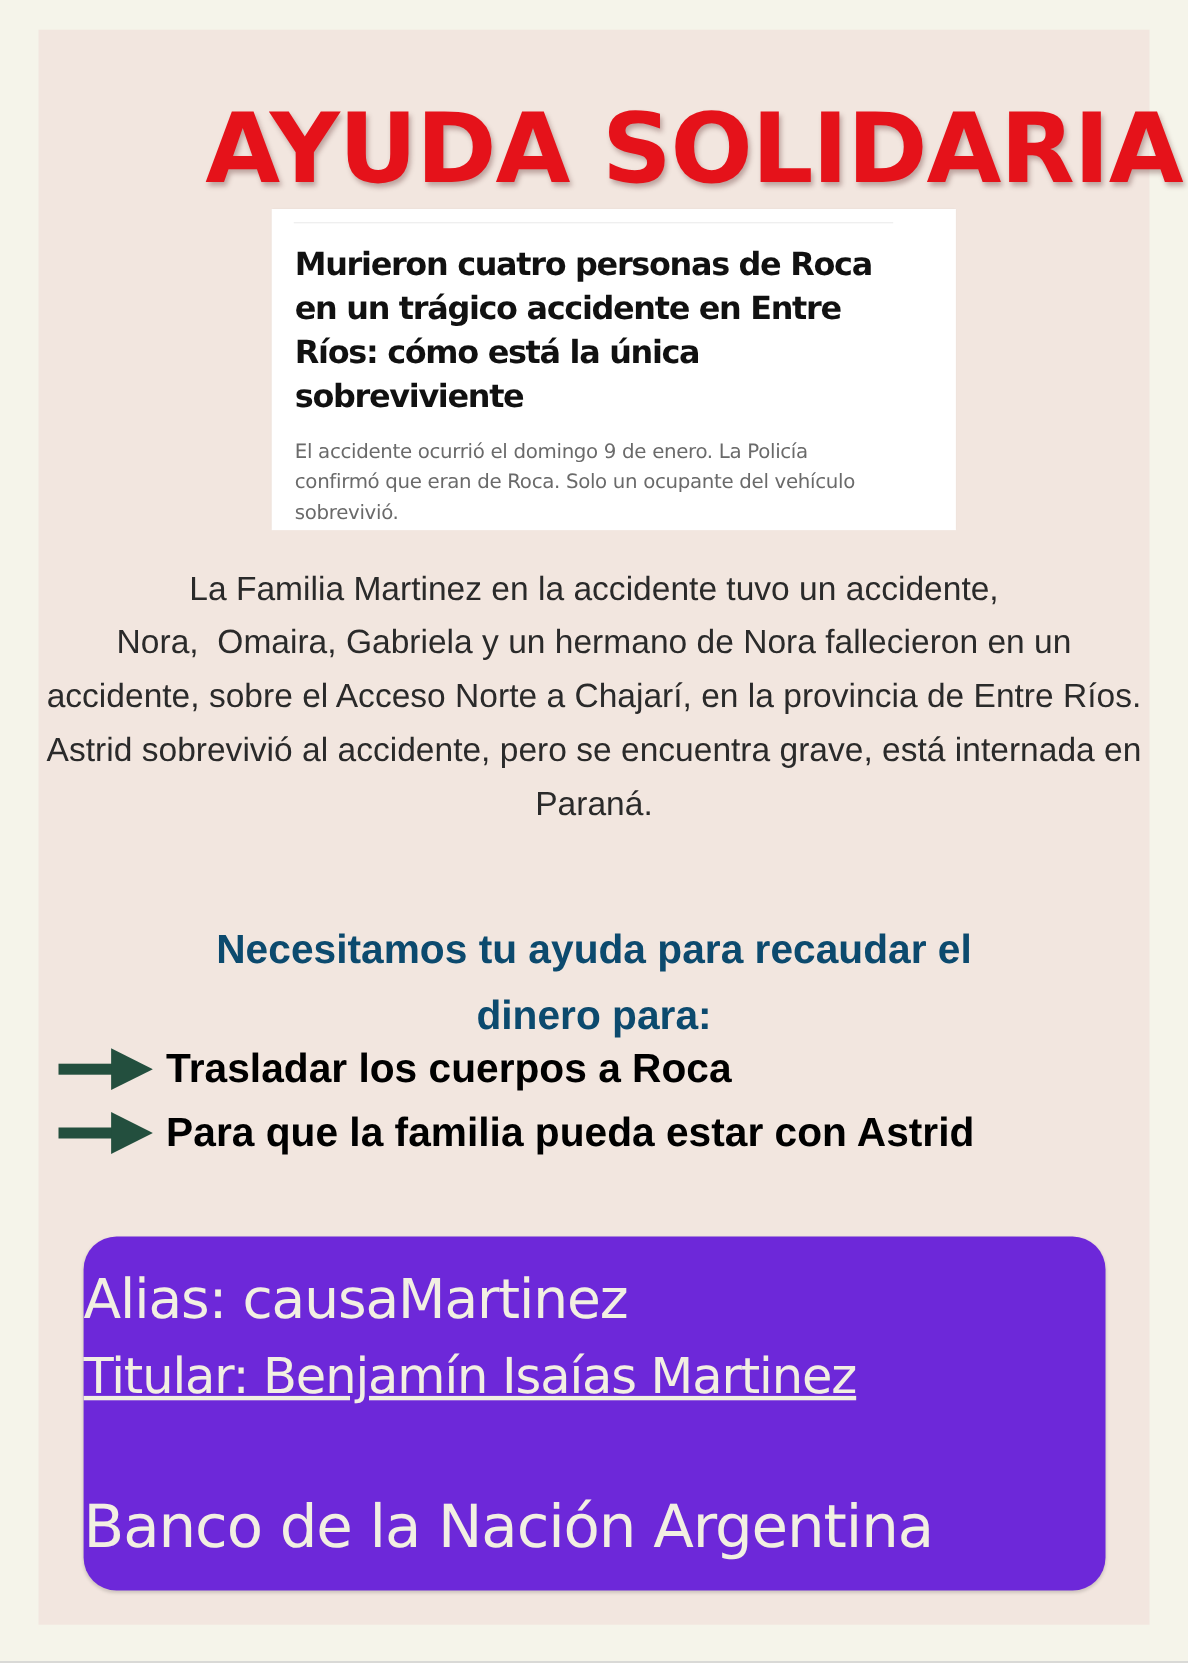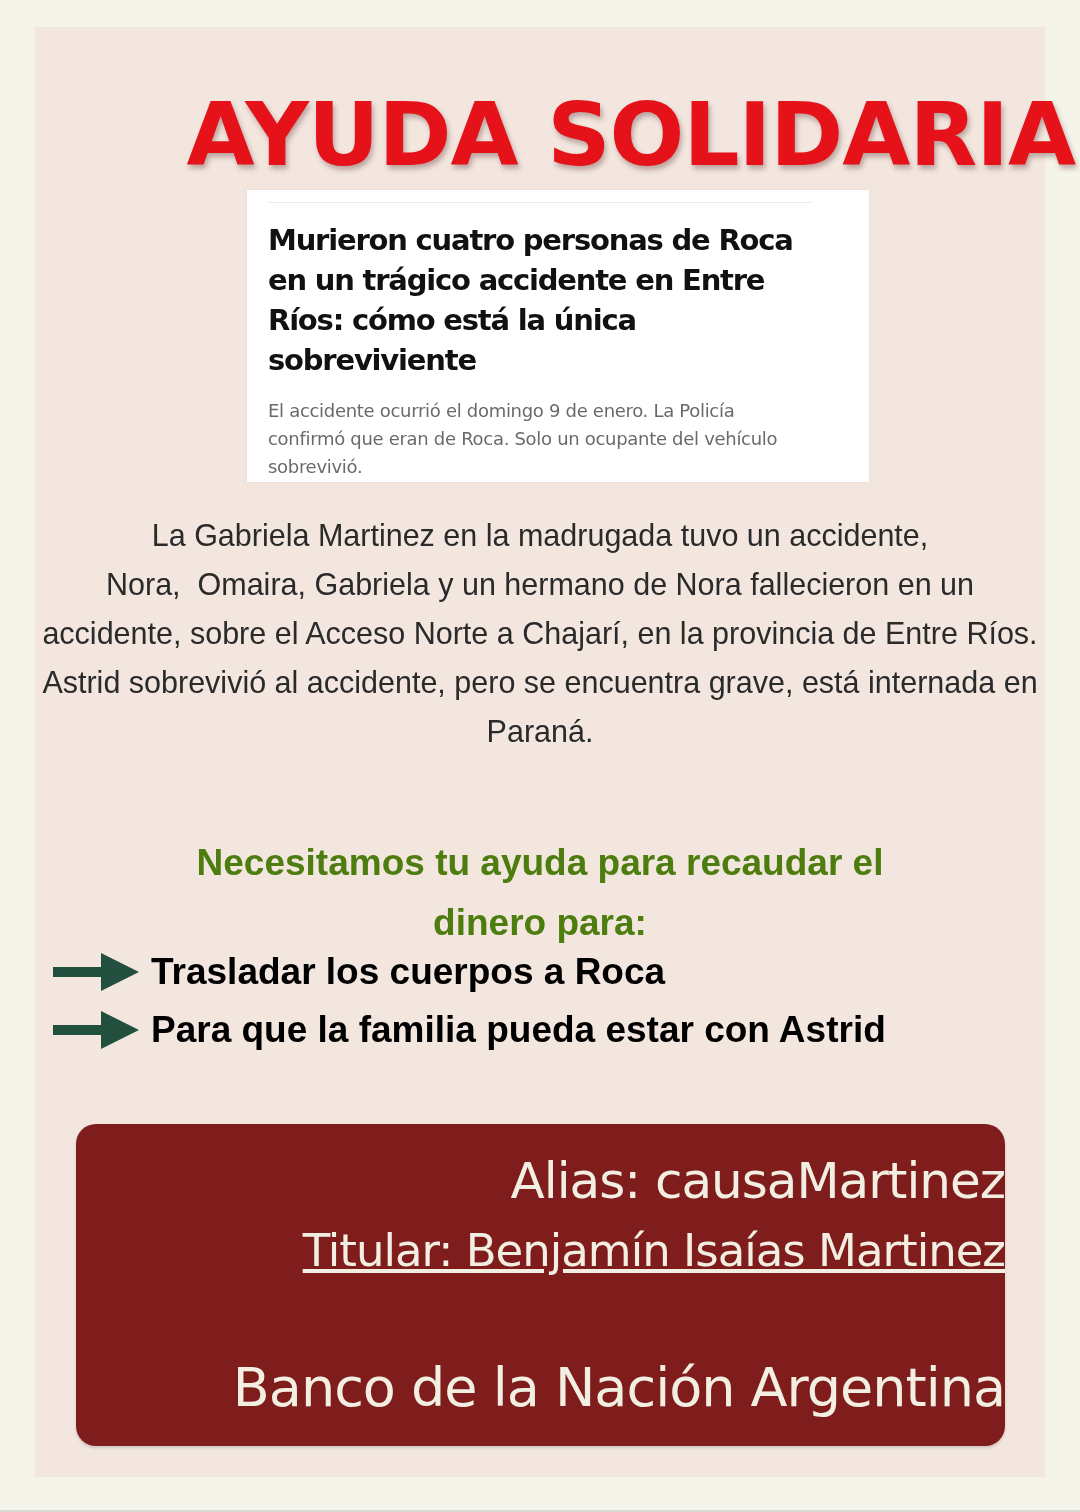--- a/index.html
+++ b/index.html
@@ -101,21 +101,21 @@
     .appeal {
       position: absolute;
       left: 0;
       top: 806px;
       width: 1010px;
       text-align: center;
       font-family: "Liberation Sans", sans-serif;
       font-weight: bold;
       font-size: 37px;
       line-height: 60px;
-      color: #4d7c0f;
+      color: #0c4a6e;
     }
     .appeal span { display: block; }
     .needs {
       position: absolute;
       left: 18px;
       top: 916px;
       width: 990px;
     }
     .need-item {
       display: flex;
@@ -134,25 +134,25 @@
       font-size: 37px;
       color: #000000;
       white-space: nowrap;
     }
     .bank-box {
       position: absolute;
       left: 41px;
       top: 1097px;
       width: 929px;
       height: 322px;
-      background: #7f1d1d;
-      border-radius: 20px;
+      background: #6d28d9;
+      border-radius: 30px;
       box-shadow: 0 2px 3px rgba(0,0,0,0.15);
       color: #f2efe2;
-      text-align: right;
+      text-align: left;
       font-family: "DejaVu Sans", sans-serif;
     }
     .bank-box .alias {
       position: absolute;
       left: 0; width: 100%;
       top: 22px;
       font-size: 50px;
       line-height: 70px;
       letter-spacing: -1px;
     }
@@ -181,21 +181,21 @@
 
   <div class="title">AYUDA SOLIDARIA</div>
 
   <div class="news-card">
     <div class="topline"></div>
     <div class="news-headline">Murieron cuatro personas de Roca en un trágico accidente en Entre Ríos: cómo está la única sobreviviente</div>
     <div class="news-summary">El accidente ocurrió el domingo 9 de enero. La Policía confirmó que eran de Roca. Solo un ocupante del vehículo sobrevivió.</div>
   </div>
 
   <div class="story">
-    <p>La Gabriela Martinez en la madrugada tuvo un accidente,
+    <p>La Familia Martinez en la accidente tuvo un accidente,
 Nora,  Omaira, Gabriela y un hermano de Nora fallecieron en un accidente, sobre el Acceso Norte a Chajarí, en la provincia de Entre Ríos.</p>
     <p>Astrid sobrevivió al accidente, pero se encuentra grave, está internada en Paraná.</p>
   </div>
 
   <div class="appeal">
     <span>Necesitamos tu ayuda para recaudar el</span>
     <span>dinero para:</span>
   </div>
 
   <div class="needs">

